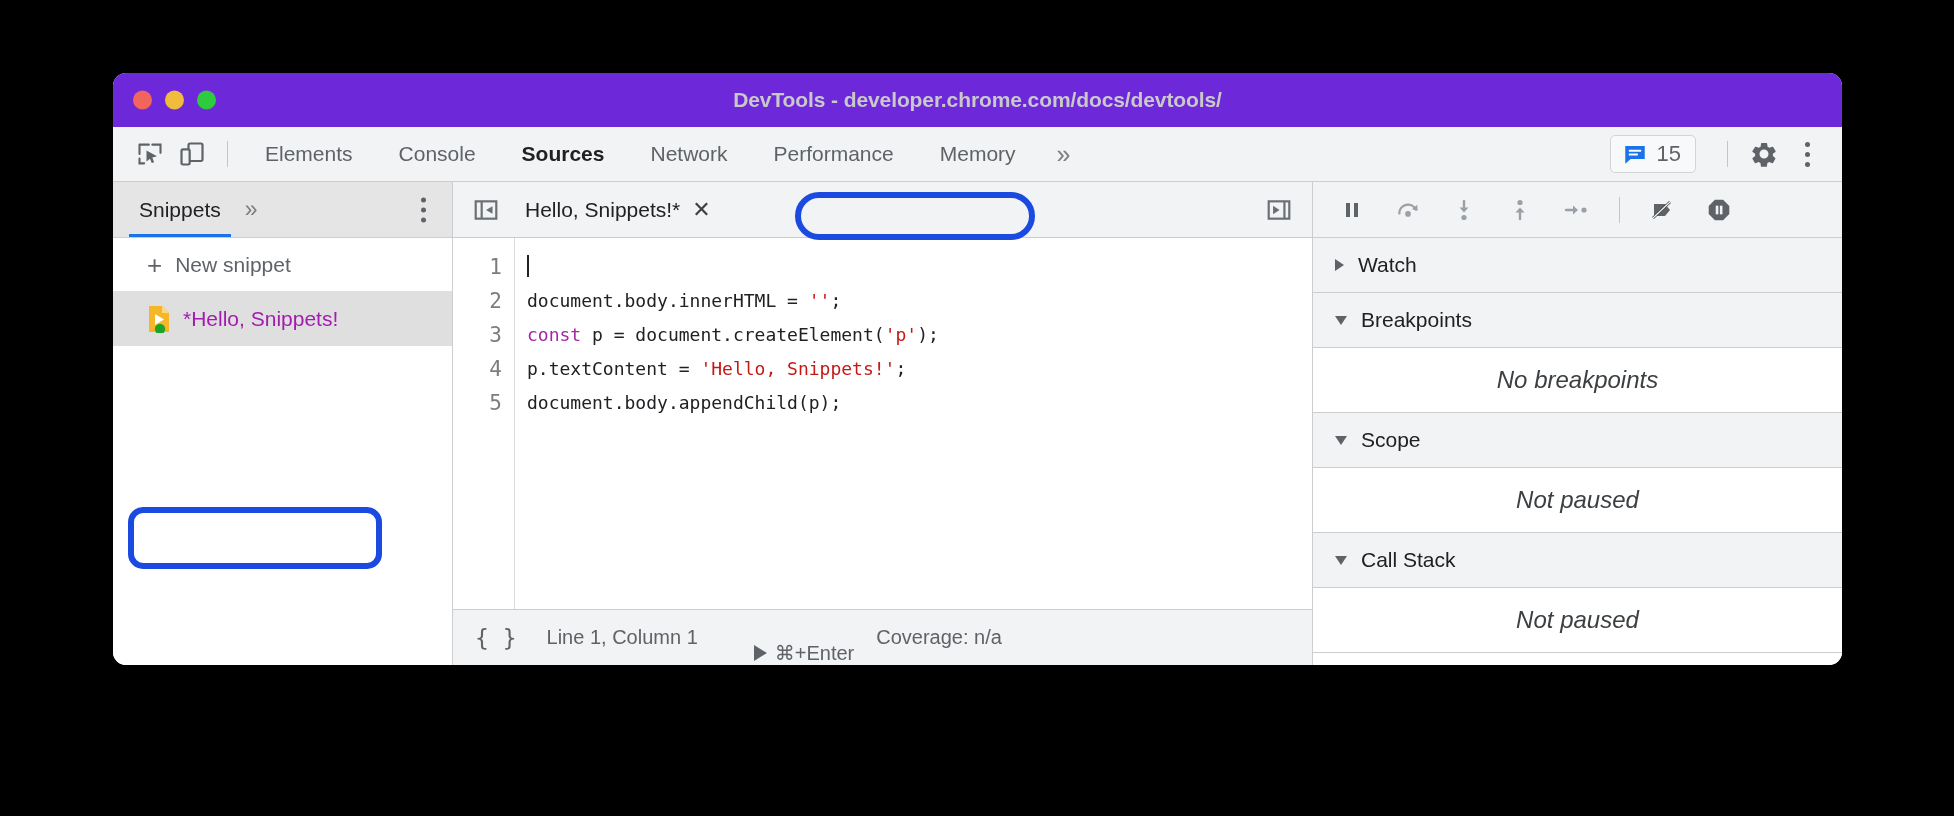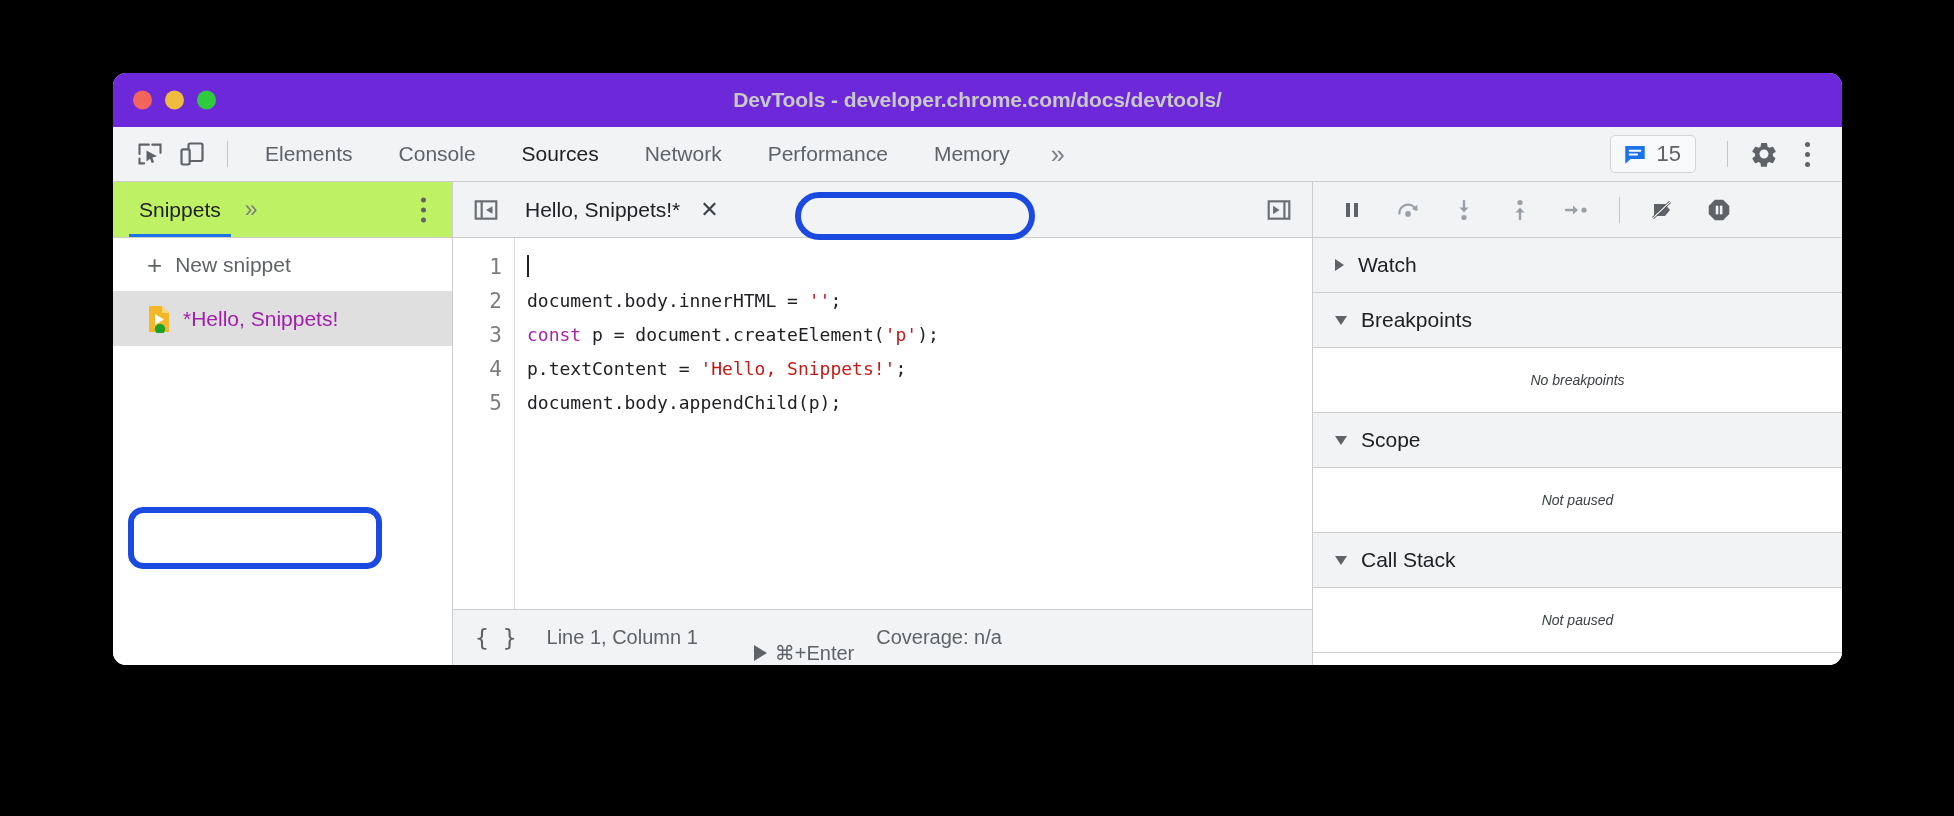--- a/index.html
+++ b/index.html
@@ -53,41 +53,41 @@
     display:flex; align-items:center; justify-content:center;
     border-radius:3px;
   }
   .tb-sep { width:1px; height:26px; background:#c2c4c6; margin:0 14px; }
   .tabs { display:flex; align-items:center; height:100%; }
   .tab {
     padding: 12px 23px; height:100%;
     display:flex; align-items:center;
     font-size:21px; color:#5f6368; white-space:nowrap;
   }
-  .tab.active { color:#202124; font-weight:normal; }
+  .tab.active { color:#202124; font-weight:bold; }
   .tb-more { padding:0 18px; color:#7b7f83; font-size:25px; line-height:1; }
   .tb-right { margin-left:auto; display:flex; align-items:center; gap:1px; }
   .issues-badge {
     display:flex; align-items:center; gap:9px;
     border:1px solid #d2d4d6; border-radius:5px;
     background:#f8f9fa;
     padding: 5px 14px 5px 11px;
     margin-right:16px;
   }
   .issues-count { font-size:22px; color:#5f6368; }
   .dots-v { display:flex; flex-direction:column; gap:5px; align-items:center; }
   .dots-v i { width:5px; height:5px; border-radius:50%; background:#5f6368; display:block; }
 
   
   .panes { display:flex; height: 483px; }
 
   
   .sidebar { width:340px; background:#fff; border-right:1px solid #cdcdcd; position:relative; }
   .sb-head {
-    height:56px; background:#bef264;
+    height:56px; background:#e5e5e5;
     border-bottom:1px solid #cdcdcd;
     display:flex; align-items:center; padding-left:26px;
     position:relative;
   }
   .sb-tab { font-size:21px; color:#202124; position:relative; height:100%; display:flex; align-items:center; }
   .sb-tab::after {
     content:""; position:absolute; left:-10px; right:-10px; bottom:0; height:3px; background:#1a73e8;
   }
   .sb-chev { color:#7b7f83; font-size:23px; margin-left:24px; }
   .sb-kebab { position:absolute; right:26px; top:50%; transform:translateY(-50%); }
@@ -110,21 +110,21 @@
     pointer-events:none;
   }
 
   
   .editor { flex:1; display:flex; flex-direction:column; background:#fff; position:relative; }
   .ed-tabbar {
     height:56px; background:#f1f3f4; border-bottom:1px solid #cdcdcd;
     display:flex; align-items:center; padding:0 12px;
   }
   .ed-tab {
-    display:flex; align-items:center; gap:20px;
+    display:flex; align-items:center; gap:12px;
     background:#f1f3f4;
     padding:0 18px; height:42px;
     font-size:21px; color:#202124;
     border-radius:6px;
     position:relative;
   }
   .ed-tab-close { font-size:22px; color:#3c4043; }
   .ring-tab {
     position:absolute; left:342px; top:10px;
     width:240px; height:48px;
@@ -178,21 +178,21 @@
     height:55px; background:#f1f3f4;
     border-bottom:1px solid #cdcdcd;
     display:flex; align-items:center; gap:14px;
     padding-left:22px;
     font-size:21px; color:#202124;
   }
   .tw { width:0;height:0;border-left:9px solid #5f6368;border-top:6px solid transparent;border-bottom:6px solid transparent; }
   .tw.open { border:none; width:0;height:0;border-top:9px solid #5f6368;border-left:6px solid transparent;border-right:6px solid transparent; }
   .sect-body {
     height:65px; display:flex; align-items:center; justify-content:center;
-    font-size:14px; color:#3c4043; font-style:italic;
+    font-size:24px; color:#3c4043; font-style:italic;
     border-bottom:1px solid #cdcdcd; background:#fff;
   }
 </style>
 </head>
 <body>
 
 <div id="root">
   <div class="window">
 
     <div class="titlebar">

